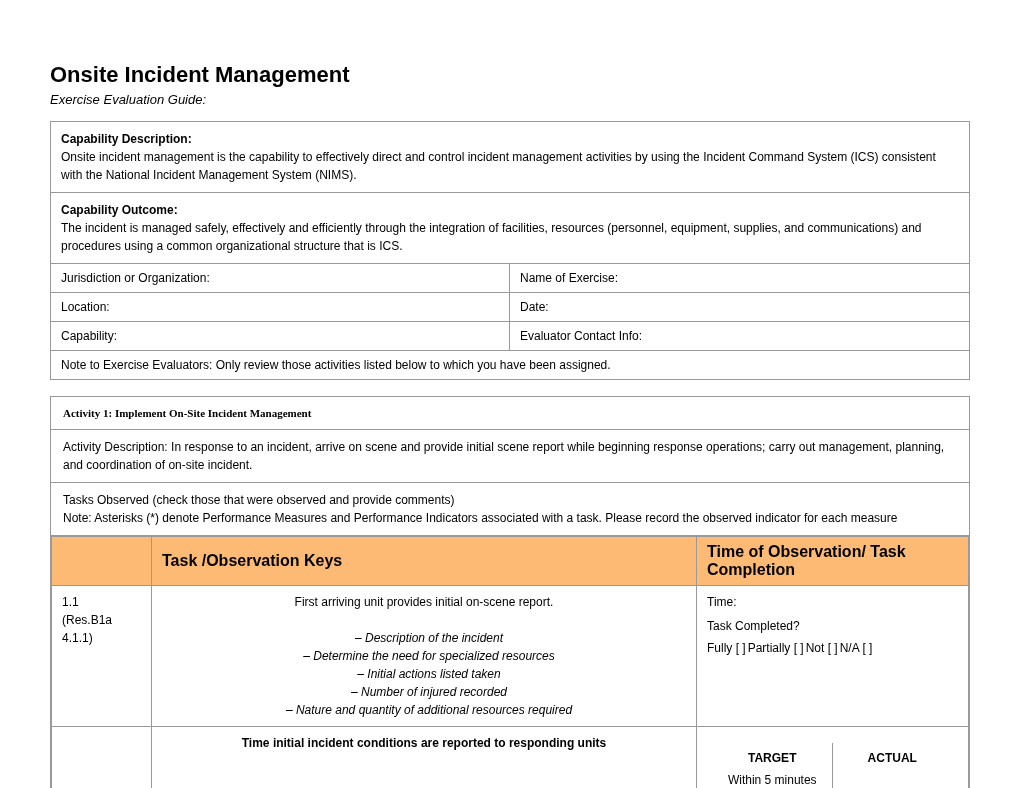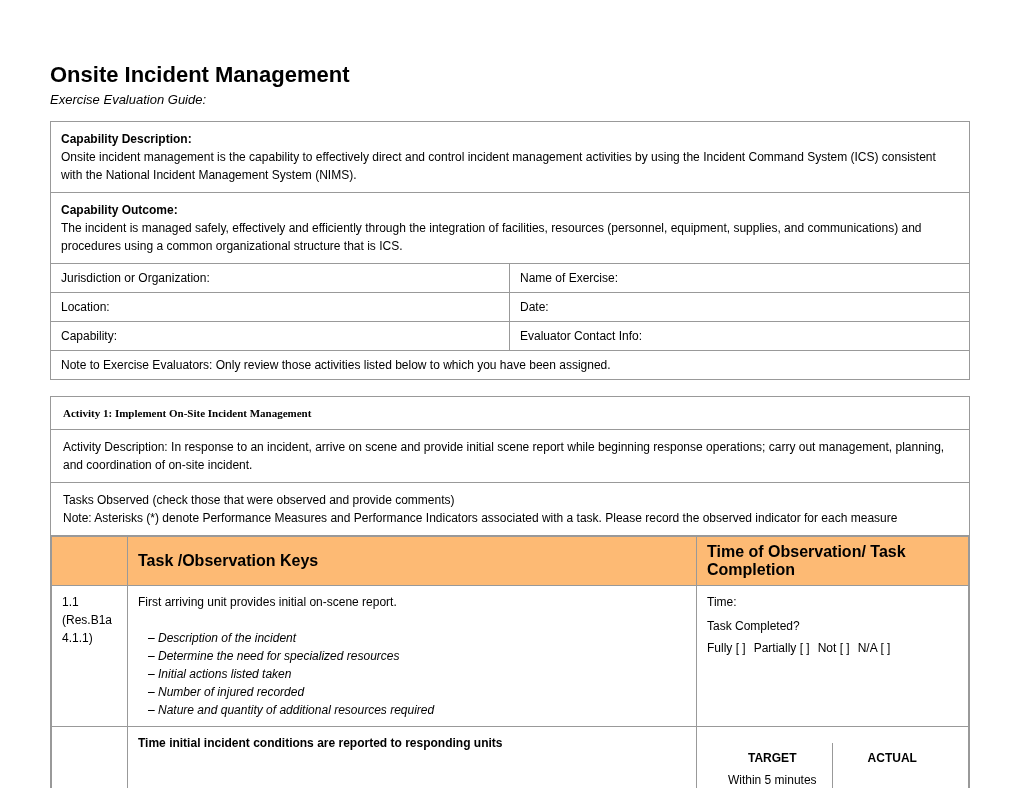--- a/index.html
+++ b/index.html
@@ -120,25 +120,26 @@
 
     .task-table td {
       border: 1px solid #999;
       padding: 7px 10px;
       vertical-align: top;
       font-size: 12px;
       line-height: 1.5;
     }
 
     .task-num-col {
-      width: 76px;
+      width: 100px;
     }
 
     .task-desc-col {
       width: auto;
+      text-align: center;
     }
 
     .task-time-col {
       width: 272px;
     }
 
     .task-observation-row td {
       vertical-align: top;
     }
 
@@ -153,21 +154,21 @@
       font-style: italic;
       padding-left: 10px;
     }
 
     .completion-row {
       margin-top: 6px;
     }
 
     .completion-checkboxes {
       display: flex;
-      gap: 8px;
+      gap: 2px;
       margin-top: 4px;
       align-items: center;
     }
 
     .checkbox-item {
       display: flex;
       align-items: center;
       gap: 2px;
     }
 

